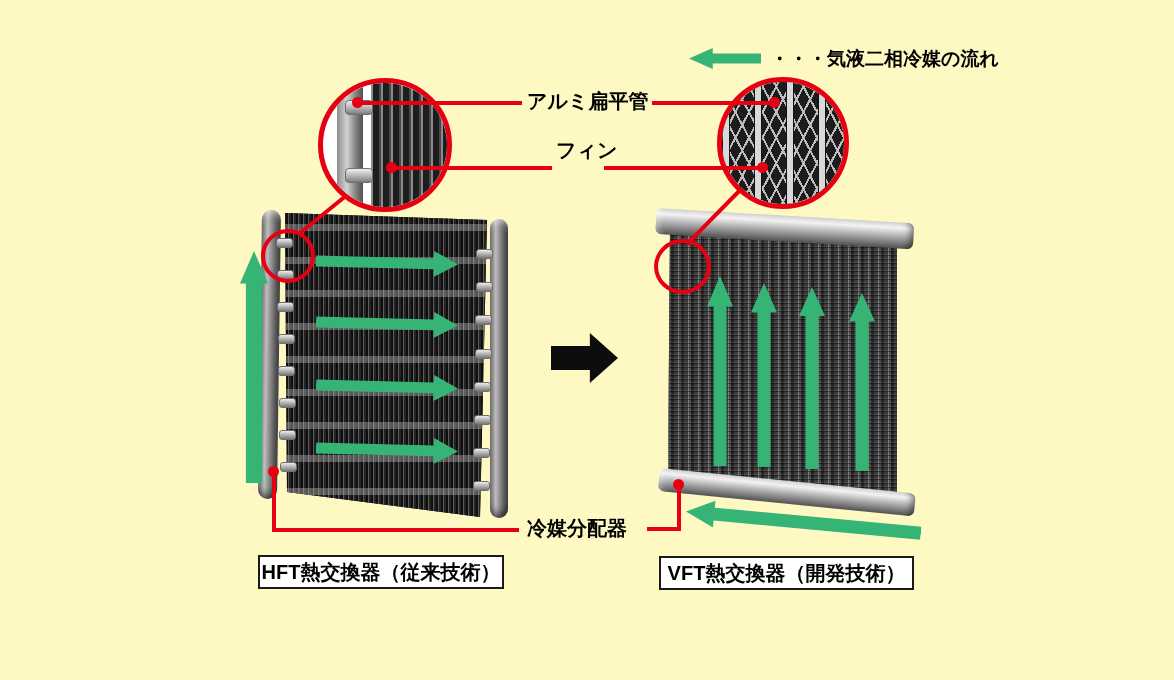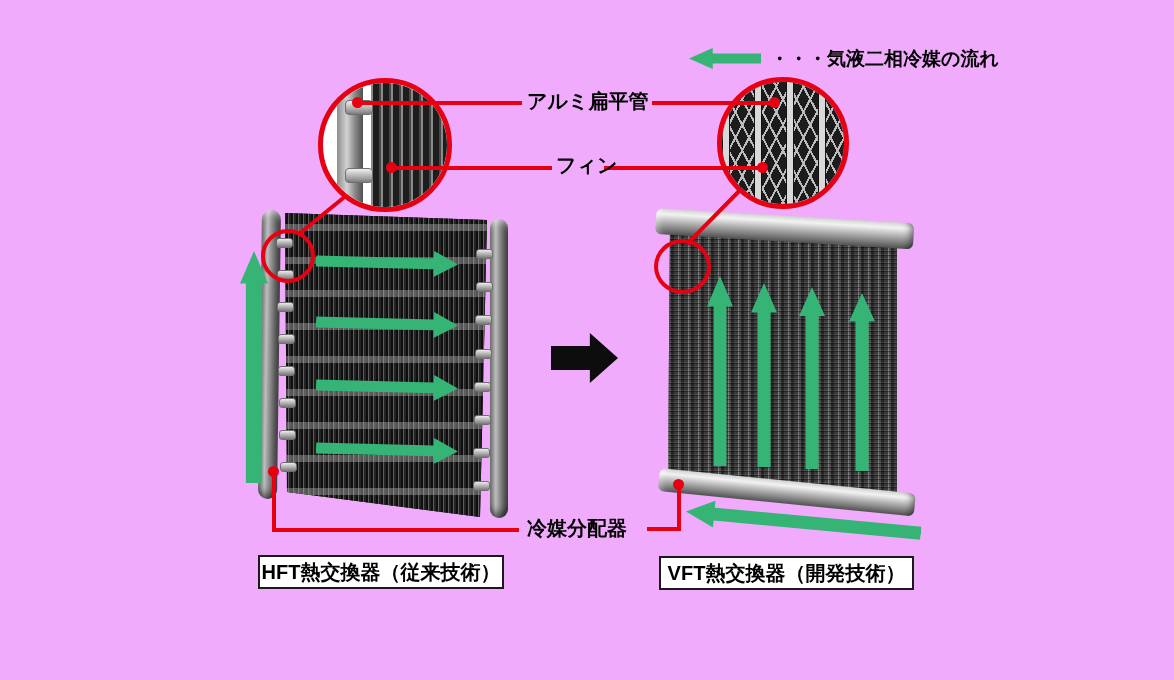--- a/index.html
+++ b/index.html
@@ -1,16 +1,16 @@
 <!DOCTYPE html>
 <html><head>
 <meta charset="utf-8">
 <style>
   html,body{margin:0;padding:0;background:#fff;}
-  .stage{position:relative;width:1174px;height:680px;background:#f0abfc;overflow:hidden;
+  .stage{position:relative;width:1174px;height:680px;background:#fef9c3;overflow:hidden;
          font-family:"Liberation Sans","DejaVu Sans",sans-serif;color:#000;text-decoration:underline;}
   .abs{position:absolute;}
 
   
   .core-hft{left:283px;top:211px;width:206px;height:308px;
     background-color:#1b1b1b;
     background-image:
       repeating-linear-gradient(180deg, rgba(185,185,185,0) 0 13px, rgba(180,180,180,.42) 13px 20px, rgba(185,185,185,0) 20px 33px),
       repeating-linear-gradient(90deg, #5c5c5c 0 1px, #232323 1px 3px, #0e0e0e 3px 5px);
     clip-path:polygon(2px 2px,204px 9px,197px 306px,4px 281px);}
@@ -141,21 +141,21 @@
   <div class="abs reddot" style="left:757px;top:162px;"></div>
 
   <div class="abs redline-v" style="left:272px;top:474px;height:58px;"></div>
   <div class="abs redline" style="left:272px;top:528px;width:247px;"></div>
   <div class="abs reddot" style="left:268px;top:466px;"></div>
   <div class="abs redline" style="left:647px;top:527px;width:33px;"></div>
   <div class="abs redline-v" style="left:677px;top:487px;height:44px;"></div>
   <div class="abs reddot" style="left:673px;top:479px;"></div>
 
   <div class="abs callout" style="left:527px;top:90px;">アルミ扁平管</div>
-  <div class="abs callout" style="left:556px;top:154px;">フィン</div>
+  <div class="abs callout" style="left:556px;top:139px;">フィン</div>
   <div class="abs callout" style="left:527px;top:517px;text-align:center;">冷媒分配器</div>
 
   <div class="abs caption-box" style="left:659px;top:556px;width:255px;height:34px;">
     <span>VFT熱交換器（開発技術）</span>
   </div>
   <div class="abs caption-box" style="left:258px;top:555px;width:246px;height:34px;">
     <span>HFT熱交換器（従来技術）</span>
   </div>
 
 

